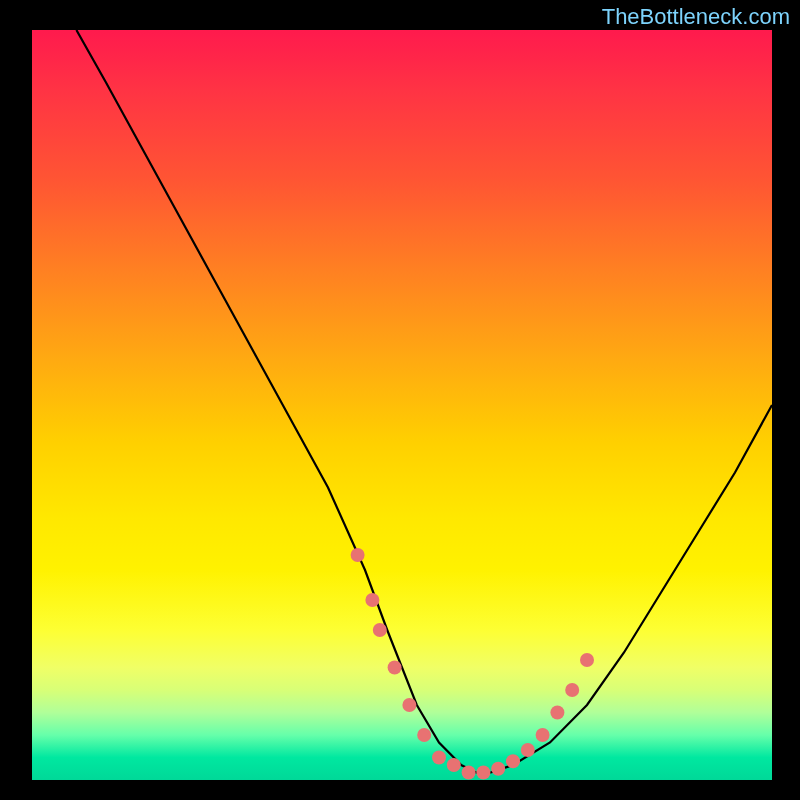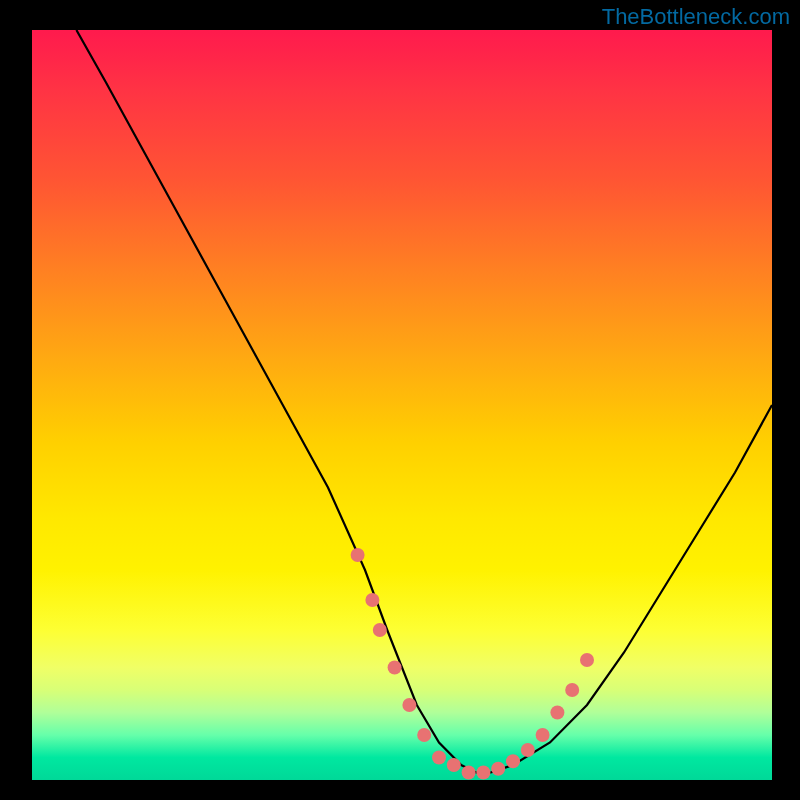--- a/index.html
+++ b/index.html
@@ -8,21 +8,21 @@
     width: 800px;
     height: 800px;
     background: #000;
     position: relative;
     font-family: Arial, sans-serif;
   }
   .watermark {
     position: absolute;
     top: 4px;
     right: 10px;
-    color: #0369a1;
+    color: #7dd3fc;
     font-size: 22px;
     font-weight: 500;
     z-index: 10;
   }
   .plot-area {
     position: absolute;
     left: 32px;
     top: 30px;
     width: 740px;
     height: 750px;

